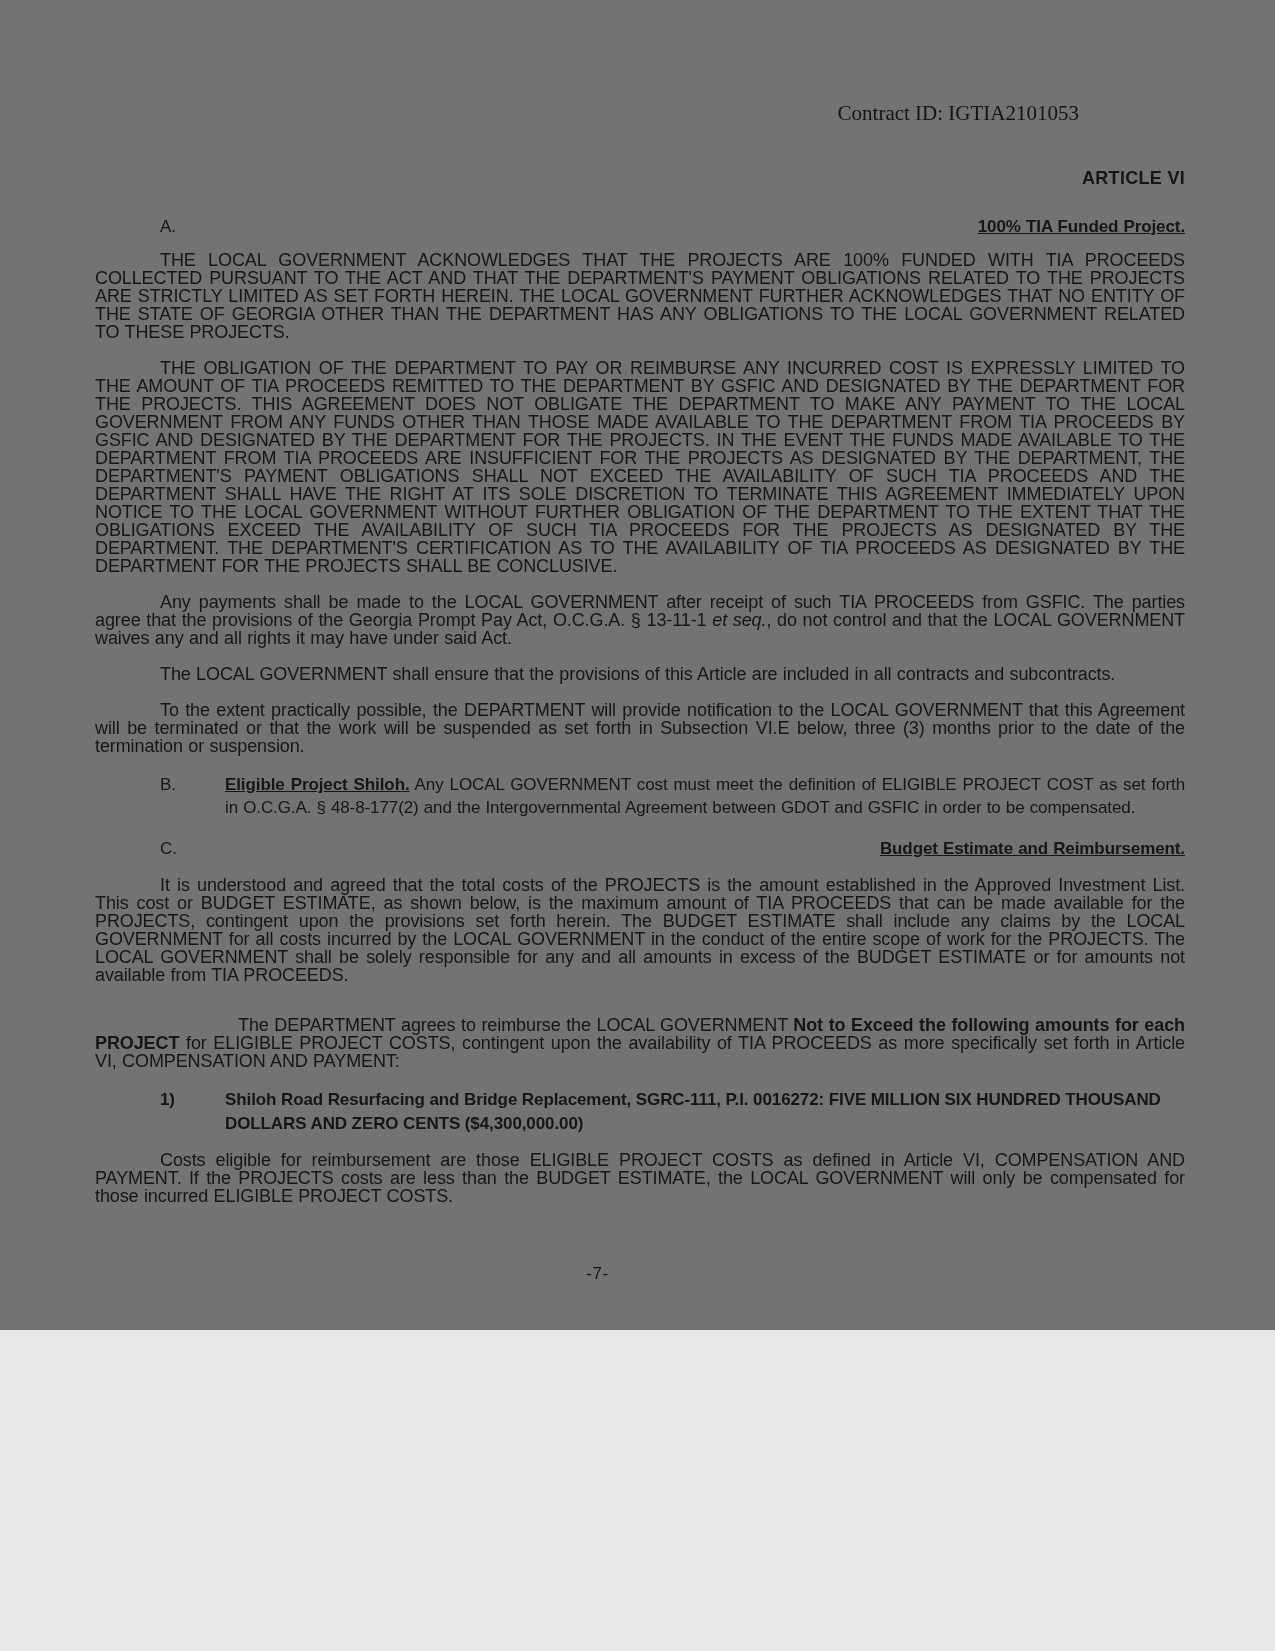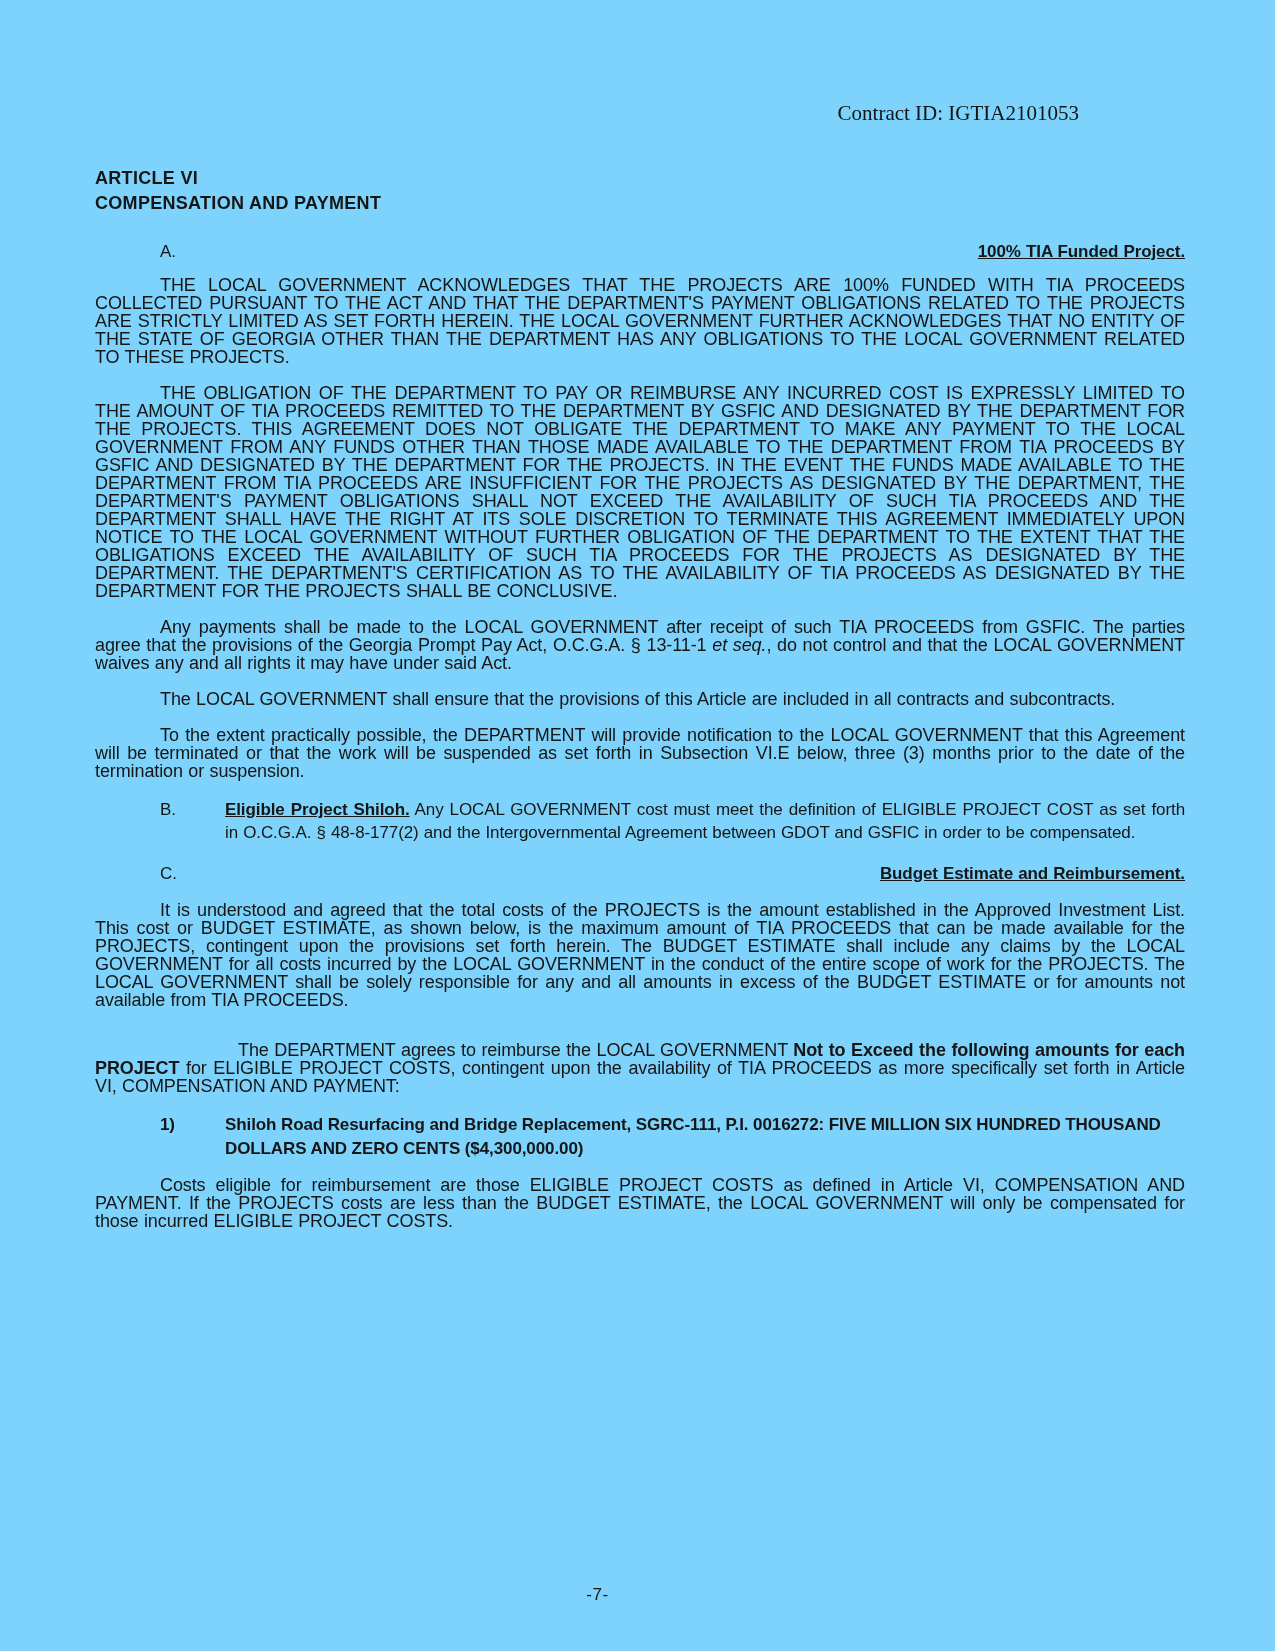--- a/index.html
+++ b/index.html
@@ -1,27 +1,27 @@
 <!DOCTYPE html>
 <html><head>
 <meta charset="utf-8">
 <style>
   html,body { margin:0; padding:0; background:#e8e8e8; }
   .page {
-    width:1275px; height:1651px; background:#7dd3fc; position:relative;
+    width:1275px; height:1330px; background:#737373; position:relative;
     margin:0 auto; box-sizing:border-box; color:#161616;
     font-family:"Liberation Sans", sans-serif; overflow:hidden;
   }
   .content { padding:100px 90px 0 95px; box-sizing:border-box; }
   .contract-line {
     font-family:"Liberation Serif", serif; font-size:21px; line-height:26px;
     text-align:right; padding-right:106px; color:#141414;
   }
   .doc-title {
-    text-align:left; font-weight:bold; font-size:18px; line-height:25px;
+    text-align:right; font-weight:bold; font-size:18px; line-height:25px;
     margin-top:40px; letter-spacing:0.3px;
   }
   .para {
     font-size:18px; line-height:18px; text-align:justify;
     margin-top:13px; text-indent:65px; letter-spacing:-0.1px;
     word-spacing:0.5px;
   }
   .para.deep-indent { text-indent:143px; }
   .sect {
     display:flex; margin-top:24px; font-size:17px; line-height:23px;
@@ -47,21 +47,20 @@
 </head>
 <body>
 
 <div class="page">
   <div class="content">
 
     <div class="contract-line">Contract ID:  IGTIA2101053</div>
 
     <div class="doc-title">
       <div>ARTICLE VI</div>
-      <div>COMPENSATION AND PAYMENT</div>
     </div>
 
     <div class="sect">
       <span class="label">A.</span>
       <span class="body nojust"><span class="head-underline">100% TIA Funded Project.</span></span>
     </div>
 
     <p class="para">THE LOCAL GOVERNMENT ACKNOWLEDGES THAT THE PROJECTS ARE 100% FUNDED WITH TIA PROCEEDS COLLECTED PURSUANT TO THE ACT AND THAT THE DEPARTMENT'S PAYMENT OBLIGATIONS RELATED TO THE PROJECTS ARE STRICTLY LIMITED AS SET FORTH HEREIN. THE LOCAL GOVERNMENT FURTHER ACKNOWLEDGES THAT NO ENTITY OF THE STATE OF GEORGIA OTHER THAN THE DEPARTMENT HAS ANY OBLIGATIONS TO THE LOCAL GOVERNMENT RELATED TO THESE PROJECTS.</p>
 
     <p class="para" style="margin-top:15px">THE OBLIGATION OF THE DEPARTMENT TO PAY OR REIMBURSE ANY INCURRED COST IS EXPRESSLY LIMITED TO THE AMOUNT OF TIA PROCEEDS REMITTED TO THE DEPARTMENT BY GSFIC AND DESIGNATED BY THE DEPARTMENT FOR THE PROJECTS.  THIS AGREEMENT DOES NOT OBLIGATE THE DEPARTMENT TO MAKE ANY PAYMENT TO THE LOCAL GOVERNMENT FROM ANY FUNDS OTHER THAN THOSE MADE AVAILABLE TO THE DEPARTMENT FROM TIA PROCEEDS BY GSFIC AND DESIGNATED BY THE DEPARTMENT FOR THE PROJECTS.  IN THE EVENT THE FUNDS MADE AVAILABLE TO THE DEPARTMENT FROM TIA PROCEEDS ARE INSUFFICIENT FOR THE PROJECTS AS DESIGNATED BY THE DEPARTMENT, THE DEPARTMENT'S PAYMENT OBLIGATIONS SHALL NOT EXCEED THE AVAILABILITY OF SUCH TIA PROCEEDS AND THE DEPARTMENT SHALL HAVE THE RIGHT AT ITS SOLE DISCRETION TO TERMINATE THIS AGREEMENT IMMEDIATELY UPON NOTICE TO THE LOCAL GOVERNMENT WITHOUT FURTHER OBLIGATION OF THE DEPARTMENT TO THE EXTENT THAT THE OBLIGATIONS EXCEED THE AVAILABILITY OF SUCH TIA PROCEEDS FOR THE PROJECTS AS DESIGNATED BY THE DEPARTMENT. THE DEPARTMENT'S CERTIFICATION AS TO THE AVAILABILITY OF TIA PROCEEDS AS DESIGNATED BY THE DEPARTMENT FOR THE PROJECTS SHALL BE CONCLUSIVE.</p>

